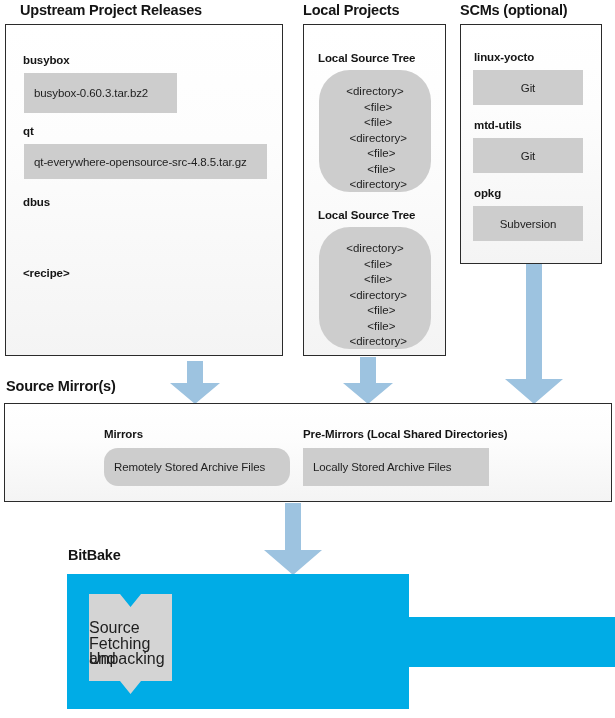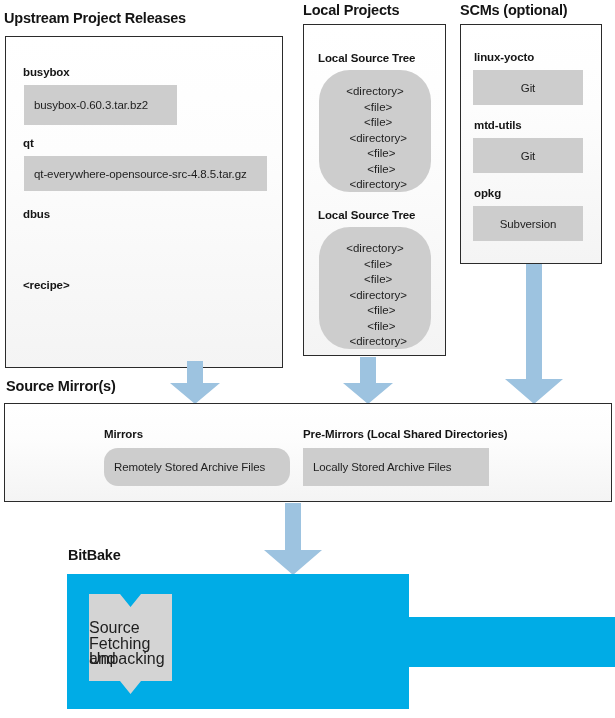--- a/index.html
+++ b/index.html
@@ -89,23 +89,23 @@
     width: 100%;
     text-align: left;
     font-size: 16px;
     line-height: 15.5px;
     color: #1e1e1e;
   }
 </style>
 </head>
 <body>
 
-<div class="abs section-title" style="left:4px; top:2px;margin-top:8px;">Upstream Project Releases</div>
-
-<div class="abs panel" style="left:5px; top:36px; width:278px; height:332px;">
+<div class="abs section-title" style="left:20px; top:2px;">Upstream Project Releases</div>
+
+<div class="abs panel" style="left:5px; top:24px; width:278px; height:332px;">
 
   <div class="abs item-label" style="left:17px; top:29px;">busybox</div>
   <div class="abs gray-box pad-left" style="left:18px; top:48px; width:153px; height:40px;">busybox-0.60.3.tar.bz2</div>
 
   <div class="abs item-label" style="left:17px; top:100px;">qt</div>
   <div class="abs gray-box pad-left" style="left:18px; top:119px; width:243px; height:35px;">qt-everywhere-opensource-src-4.8.5.tar.gz</div>
 
   <div class="abs item-label" style="left:17px; top:171px;">dbus</div>
 
   <div class="abs item-label" style="left:17px; top:242px;">&lt;recipe&gt;</div>

